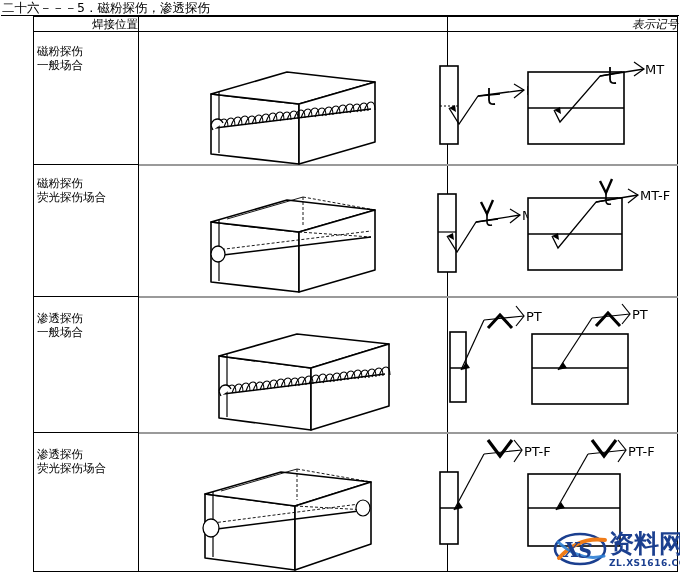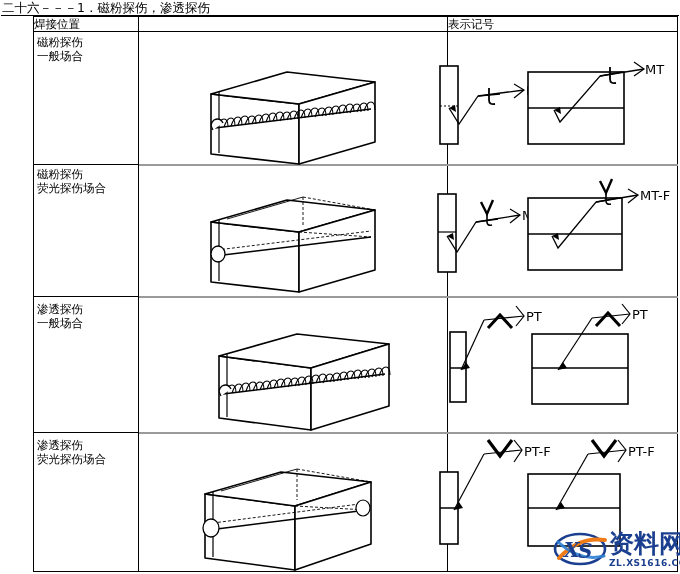--- a/index.html
+++ b/index.html
@@ -26,46 +26,46 @@
   .vdiv{position:absolute;top:0;bottom:0;width:1px;background:#000;}
   .vdiv.c1{left:104px;}
   .vdiv.c2{left:413px;}
   
   .thead{
     position:absolute;left:0;top:0;width:100%;height:15px;
     border-bottom:1px solid #000;box-sizing:border-box;
   }
   .th{
     position:absolute;top:0;height:15px;line-height:15px;
-    font-size:11.5px;text-align:left;white-space:nowrap;
+    font-size:11.5px;text-align:right;white-space:nowrap;
   }
   .th.h1{left:0px;width:104px;}
   .th.h2{left:105px;width:308px;}
-  .th.h3{left:414px;width:230px;}
+  .th.h3{left:414px;width:230px;font-style:italic;}
   
   .row{position:absolute;left:0;width:100%;box-sizing:border-box;}
   .row.r1{top:15px;height:132px;}
   .row.r2{top:147px;height:132px;}
   .row.r3{top:279px;height:136px;}
   .row.r4{top:415px;height:140px;}
   .rowsep{
     position:absolute;left:0;width:100%;height:1px;background:#000;
   }
   .rowsep.s1{top:147px;}
   .rowsep.s2{top:279px;}
   .rowsep.s3{top:415px;}
   
   .graysep{position:absolute;left:105px;width:539px;height:2px;background:#9a9a9a;}
   .graysep.g1{top:147px;}
   .graysep.g2{top:279px;}
   .graysep.g3{top:415px;}
 
   .rowlabel{
     position:absolute;left:3px;width:99px;
-    font-size:11.5px;line-height:14px;white-space:nowrap;
+    font-size:11.5px;line-height:14px;white-space:nowrap;margin-top:9px;
   }
   .rowlabel .l2{display:block;}
 
   .cellshape{position:absolute;left:105px;width:308px;top:0;height:100%;}
   .cellsym{position:absolute;left:398px;width:230px;top:0;height:100%;}
   svg{display:block;overflow:visible;}
   .symtext{
     font-family:"DejaVu Sans","Liberation Sans",sans-serif;
     font-size:13px;fill:#000;
   }
@@ -80,21 +80,21 @@
   }
   .wm-url{
     position:absolute;left:56px;top:30px;
     font-size:9px;font-weight:bold;color:#1b3f8f;
     letter-spacing:0.5px;white-space:nowrap;
   }
 </style>
 </head>
 <body>
 
-<div class="title">二十六－－－1．磁粉探伤，渗透探伤</div>
+<div class="title">二十六－－－5．磁粉探伤，渗透探伤</div>
 <div class="title-rule"></div>
 
 <div class="table">
 
   <div class="vdiv c1"></div>
   <div class="vdiv c2"></div>
 
   <div class="thead">
     <div class="th h1">焊接位置</div>
     <div class="th h3">表示记号</div>

